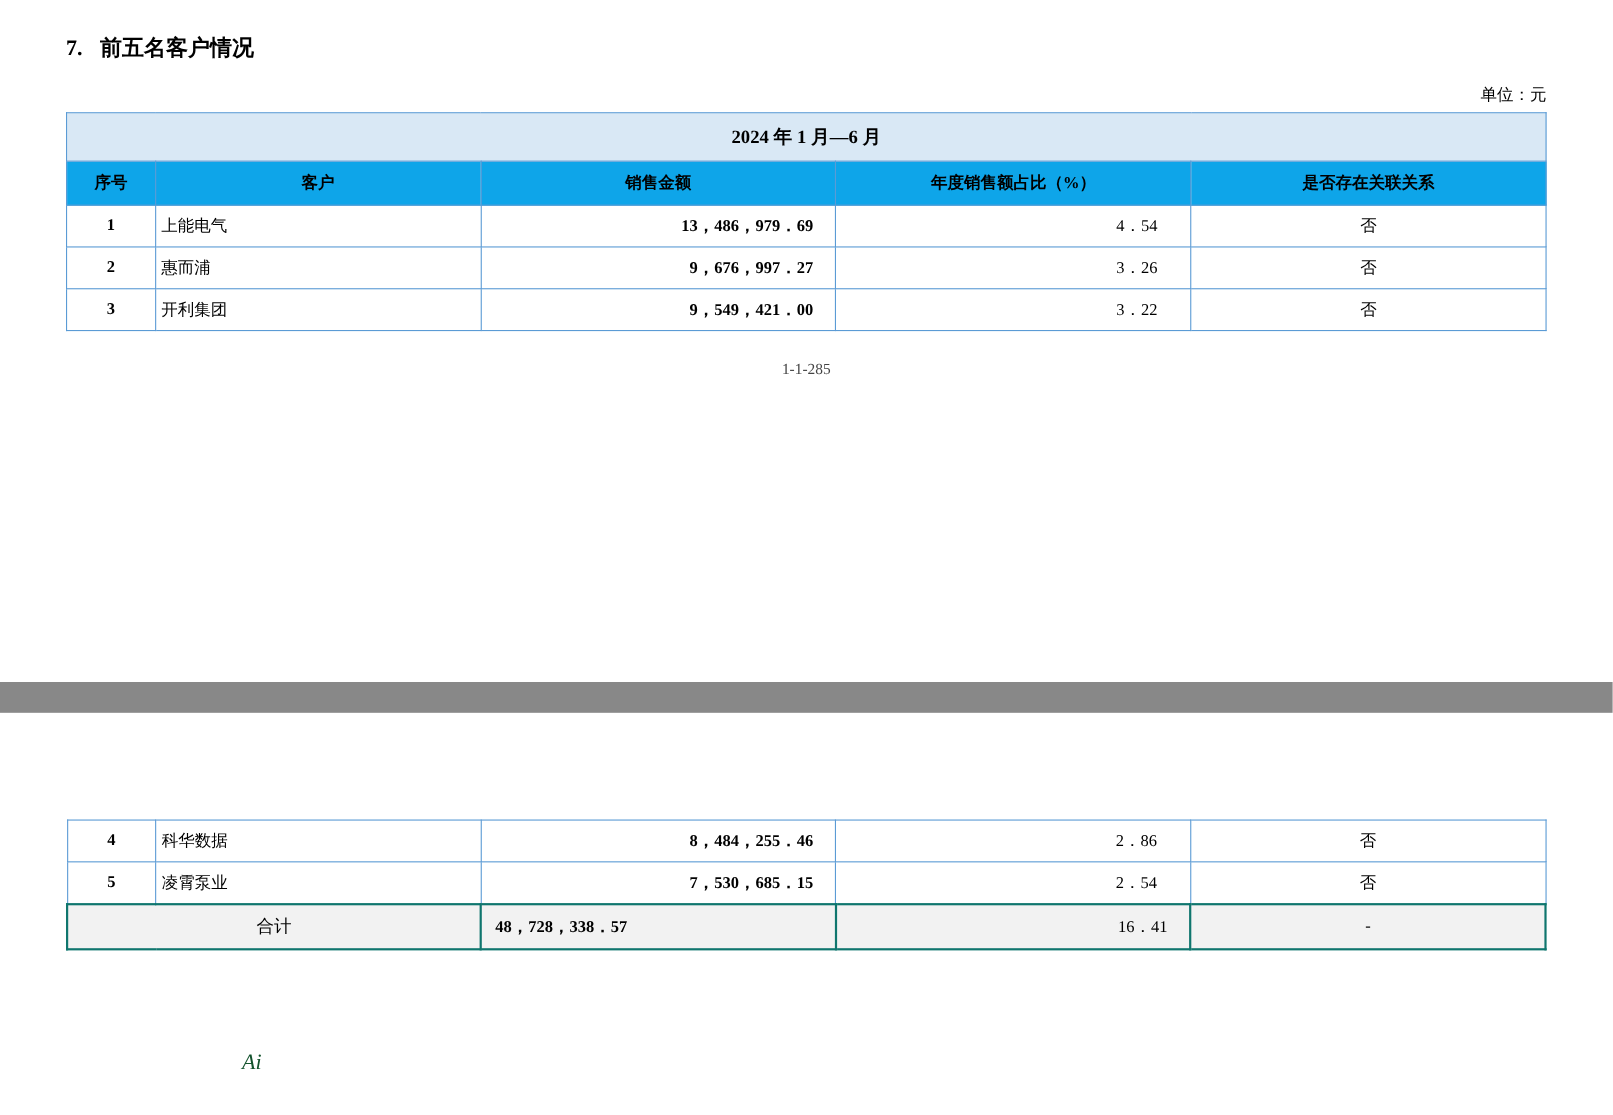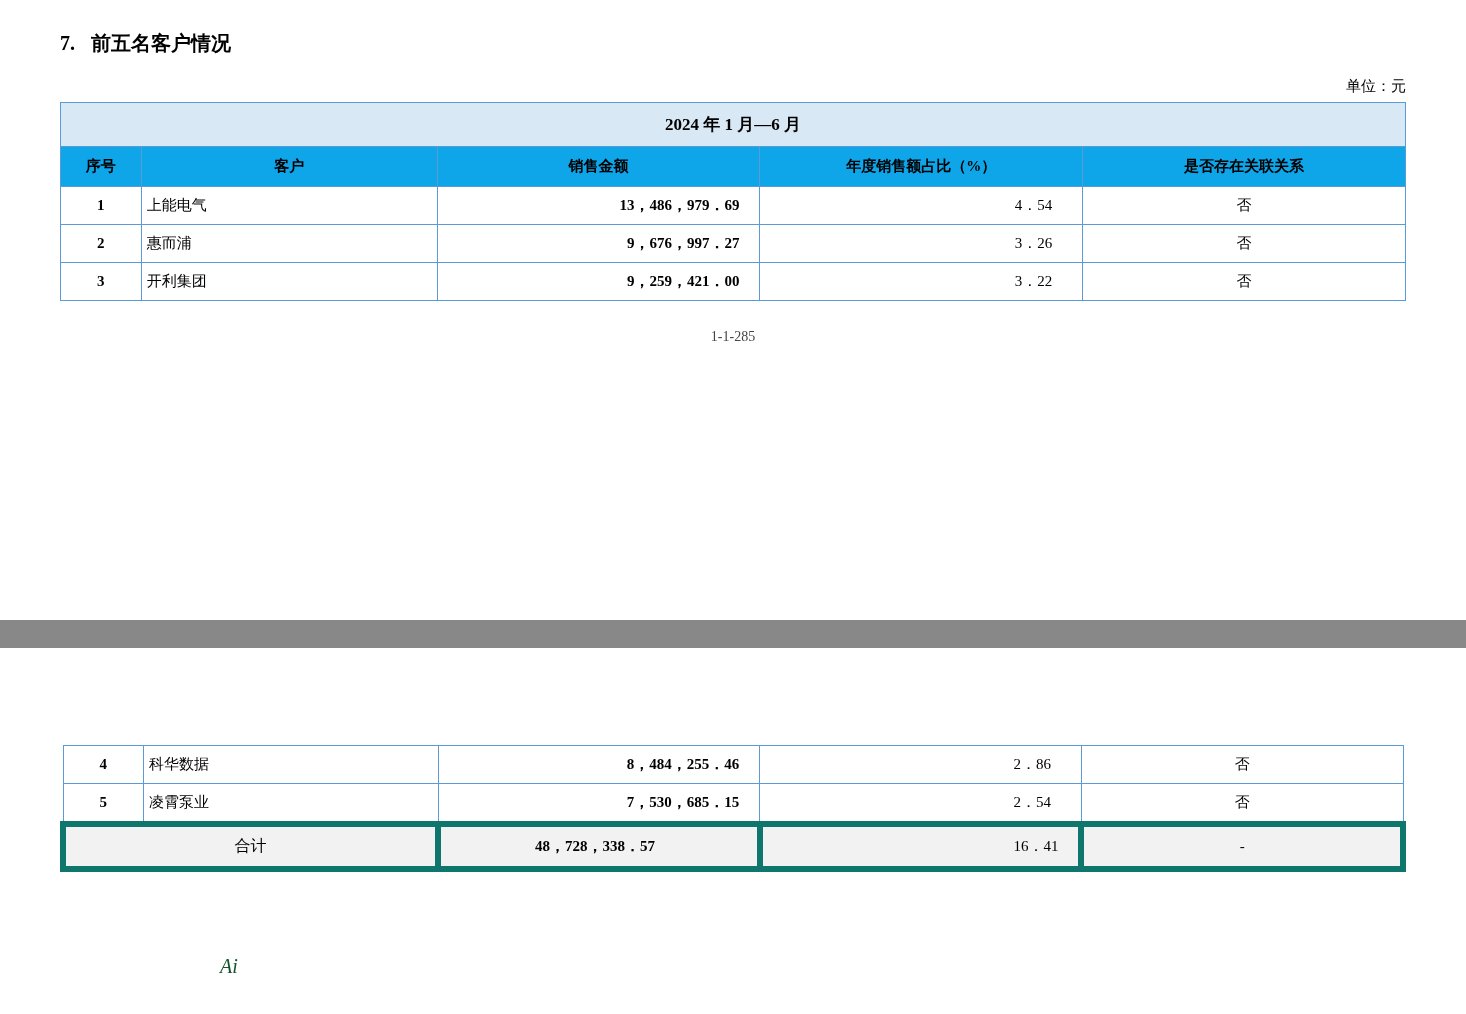--- a/index.html
+++ b/index.html
@@ -74,26 +74,26 @@
     }
     .data-row td.pct-cell {
       text-align: right;
       padding-right: 30px;
     }
     .data-row td.rel-cell {
       text-align: center;
     }
     .total-row td {
       padding: 9px 12px;
-      border: 6px solid #0f766e;
+      border: 2px solid #0f766e;
       text-align: center;
       background-color: #f2f2f2;
     }
     .total-row td.num-cell {
-      text-align: center;
+      text-align: left;
       font-weight: bold;
       padding-right: 20px;
     }
     .total-row td.pct-cell {
       text-align: right;
       padding-right: 20px;
     }
     .page-indicator {
       text-align: center;
       margin-top: 28px;
@@ -158,21 +158,21 @@
       <tr class="data-row">
         <td style="font-weight:bold">2</td>
         <td class="name-cell">惠而浦</td>
         <td class="num-cell">9，676，997．27</td>
         <td class="pct-cell">3．26</td>
         <td class="rel-cell">否</td>
       </tr>
       <tr class="data-row">
         <td style="font-weight:bold">3</td>
         <td class="name-cell">开利集团</td>
-        <td class="num-cell">9，259，421．00</td>
+        <td class="num-cell">9，549，421．00</td>
         <td class="pct-cell">3．22</td>
         <td class="rel-cell">否</td>
       </tr>
     </tbody>
   </table>
 
   <div class="page-indicator">1-1-285</div>
 
   <div style="height: 80px;"></div>
 </div>

